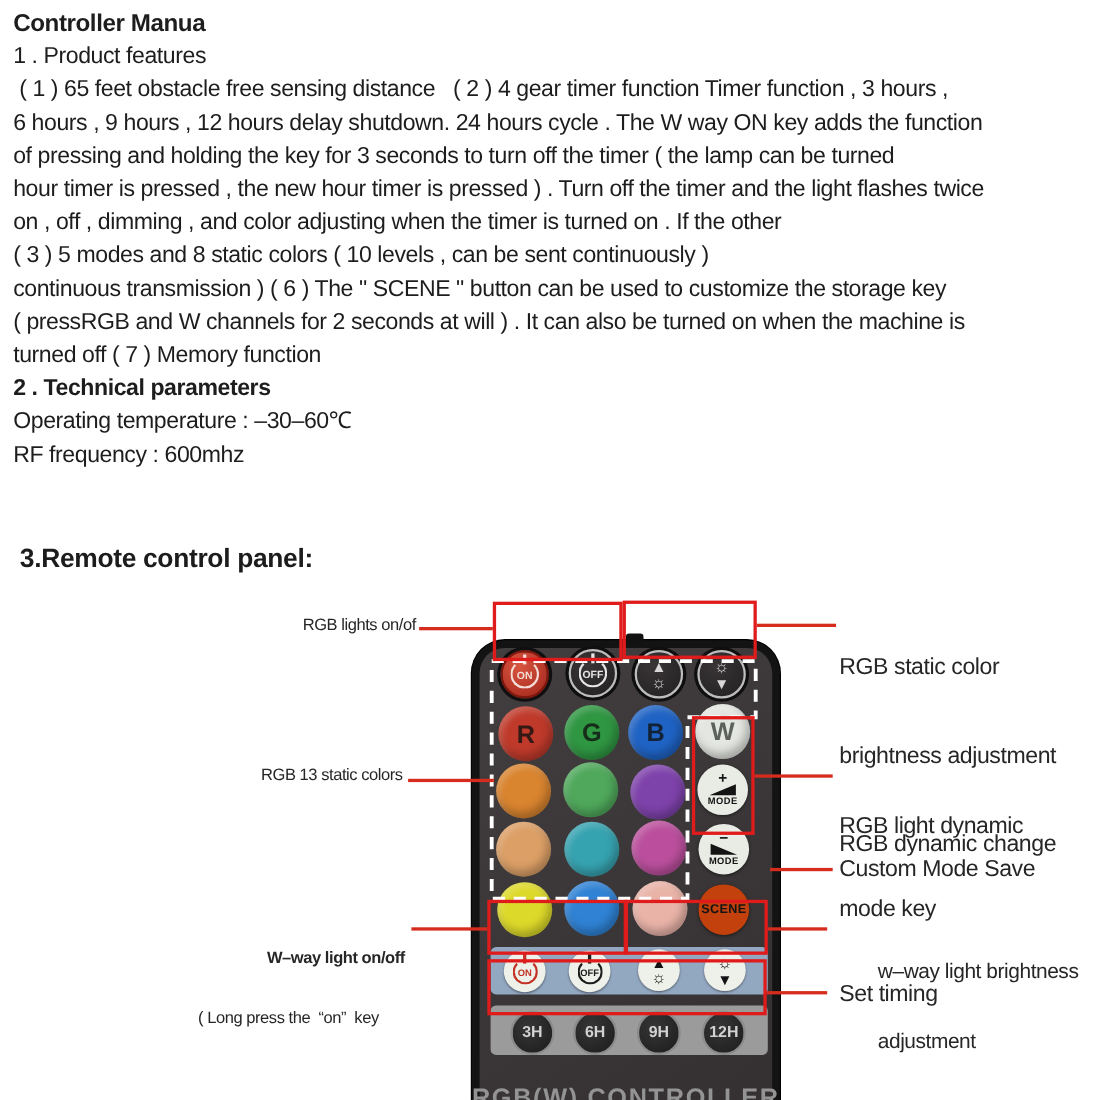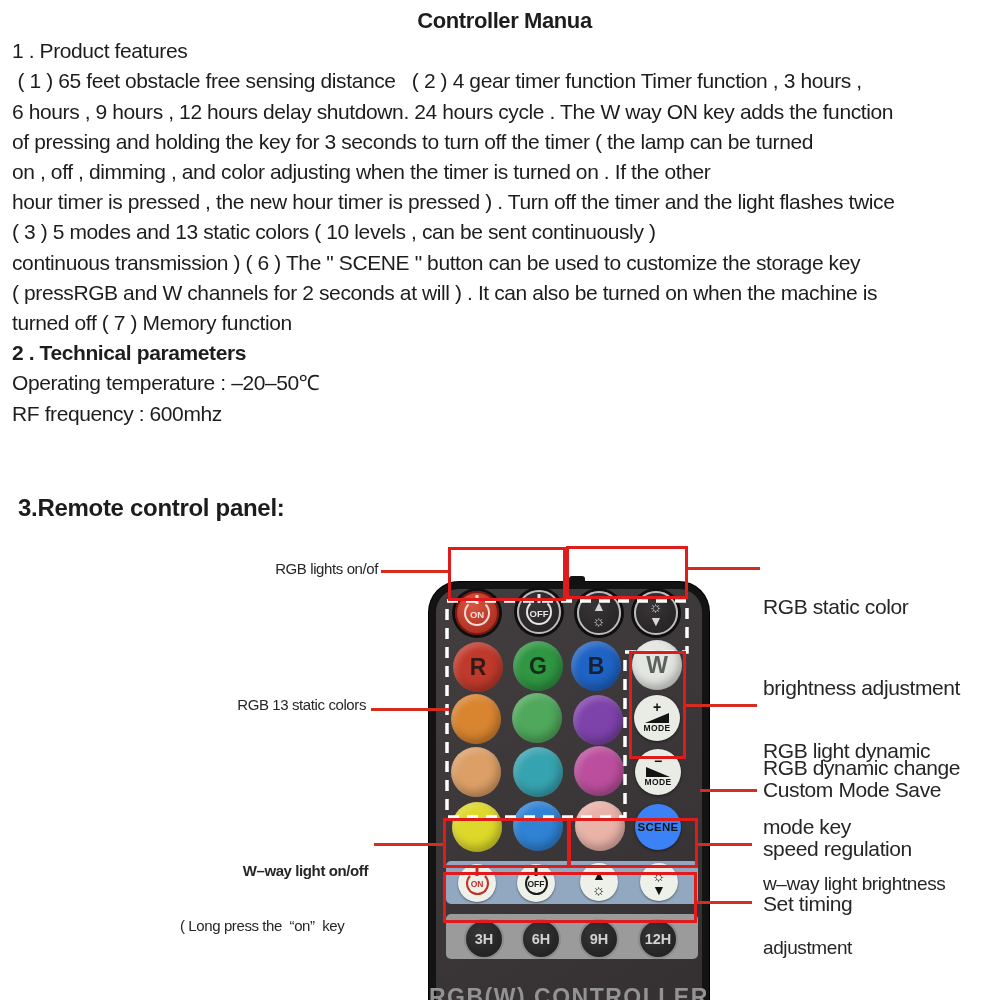--- a/index.html
+++ b/index.html
@@ -3,46 +3,46 @@
 <meta charset="utf-8">
 <style>
   html,body{margin:0;padding:0;}
   body{
     width:1000px;height:1000px;position:relative;background:#ffffff;
     font-family:"Liberation Sans", sans-serif;color:#1c1c1c;overflow:hidden;
   }
   
   .doc{position:absolute;left:12px;top:6px;width:985px;}
   .doc .line{white-space:pre;font-size:21px;line-height:30.2px;letter-spacing:-0.4px;color:#1d1d1d;}
-  .doc .t{font-weight:bold;font-size:22px;text-align:center;}
+  .doc .t{font-weight:bold;font-size:22px;}
   .doc .b{font-weight:bold;}
   .h3{position:absolute;left:18px;top:494px;font-size:24px;font-weight:bold;letter-spacing:-0.3px;}
   
   .lab{position:absolute;font-size:15px;letter-spacing:-0.4px;color:#262626;white-space:pre;}
   .lab.right-al{text-align:right;}
   .rlab{position:absolute;left:763px;font-size:21px;letter-spacing:-0.4px;color:#262626;white-space:pre;}
   .note .line{line-height:31px;}
   .loose .line{line-height:32.5px;}
   .mid .line{line-height:28px;}
-  .tight{font-size:19px;}
+  .tight{font-size:19px;margin-left:35px;}
   .tight .line{line-height:20px;}
   
   .conn{position:absolute;height:3px;background:#d62c1e;}
   .rbox{position:absolute;border:3px solid #e01b1c;box-sizing:border-box;}
   
   #remote{position:absolute;left:429px;top:543px;width:280px;height:447px;background:#131313;border-radius:30px;box-shadow:0 0 0 1px #000;margin-top:39px;}
   #remote .face{position:absolute;left:7px;top:7px;right:7px;bottom:7px;border-radius:23px;background:linear-gradient(145deg,#423e3f,#343031);}
   #remote .notch{position:absolute;left:140px;top:-6px;width:16px;height:10px;background:#121212;border-radius:3px 3px 0 0;}
   .btn{position:absolute;border-radius:50%;display:flex;align-items:center;justify-content:center;box-sizing:border-box;}
   .dark-btn{width:44px;height:44px;background:radial-gradient(circle at 38% 32%,#393536,#222021);border:2px solid #bdbdbd;box-shadow:0 0 0 3px #0f0f0f;}
   .power-red{width:44px;height:44px;background:radial-gradient(circle at 38% 30%,#d95540,#a1251a);border:2px solid #7e170e;box-shadow:0 0 0 3px #0f0f0f;}
   .color-btn{width:50px;height:50px;font-weight:bold;font-size:23px;color:rgba(15,15,15,0.78);
     box-shadow:inset -3px -5px 8px rgba(0,0,0,.28), inset 3px 4px 6px rgba(255,255,255,.22);}
   .mode-btn{width:46px;height:46px;background:#e9ebe5;flex-direction:column;color:#141414;box-shadow:0 1px 3px rgba(0,0,0,.5);}
-  .scene-btn{width:46px;height:46px;background:#3b82f6;font-weight:bold;font-size:11.5px;letter-spacing:.3px;color:#141414;box-shadow:0 1px 3px rgba(0,0,0,.5);}
+  .scene-btn{width:46px;height:46px;background:#c2410c;font-weight:bold;font-size:11.5px;letter-spacing:.3px;color:#141414;box-shadow:0 1px 3px rgba(0,0,0,.5);}
   .wway-btn{width:38px;height:38px;background:#eef0ea;box-shadow:0 1px 2px rgba(0,0,0,.45);}
   .timer-btn{width:40px;height:40px;background:radial-gradient(circle at 40% 35%,#363636,#1c1c1c);border:2px solid #8b8b8b;color:#d2d2d2;font-weight:bold;font-size:14.5px;}
   
   .arc{position:relative;width:26px;height:26px;border:2.5px solid var(--c);border-top-color:transparent;border-radius:50%;display:flex;align-items:center;justify-content:center;box-sizing:border-box;}
   .arc::before{content:"";position:absolute;top:-7px;left:50%;transform:translateX(-50%);width:3px;height:9px;background:var(--c);}
   .arc .plabel{font-size:9.5px;font-weight:bold;color:var(--c);margin-top:2px;}
   .arc.small{width:23px;height:23px;border-width:2px;}
   .arc.small .plabel{font-size:8.5px;}
   
   .stack{display:flex;flex-direction:column;align-items:center;justify-content:center;line-height:1;}
@@ -65,28 +65,28 @@
 </style>
 </head>
 <body>
 
 <div class="doc">
   <div class="line t">Controller Manua</div>
   <div class="line">1 . Product features</div>
   <div class="line"> ( 1 ) 65 feet obstacle free sensing distance   ( 2 ) 4 gear timer function Timer function , 3 hours ,</div>
   <div class="line">6 hours , 9 hours , 12 hours delay shutdown. 24 hours cycle . The W way ON key adds the function</div>
   <div class="line">of pressing and holding the key for 3 seconds to turn off the timer ( the lamp can be turned</div>
+  <div class="line">hour timer is pressed , the new hour timer is pressed ) . Turn off the timer and the light flashes twice</div>
   <div class="line">on , off , dimming , and color adjusting when the timer is turned on . If the other</div>
-  <div class="line">hour timer is pressed , the new hour timer is pressed ) . Turn off the timer and the light flashes twice</div>
-  <div class="line">( 3 ) 5 modes and 13 static colors ( 10 levels , can be sent continuously )</div>
+  <div class="line">( 3 ) 5 modes and 8 static colors ( 10 levels , can be sent continuously )</div>
   <div class="line">continuous transmission ) ( 6 ) The " SCENE " button can be used to customize the storage key</div>
   <div class="line">( pressRGB and W channels for 2 seconds at will ) . It can also be turned on when the machine is</div>
   <div class="line">turned off ( 7 ) Memory function</div>
   <div class="line b">2 . Technical parameters</div>
-  <div class="line">Operating temperature : –20–50℃</div>
+  <div class="line">Operating temperature : –30–60℃</div>
   <div class="line">RF frequency : 600mhz</div>
 </div>
 
 <div class="h3">3.Remote control panel:</div>
 
 <div id="remote">
   <div class="face"></div>
   <div class="notch"></div>
 
   <div class="panel wway-panel"></div>
@@ -219,21 +219,20 @@
 <div class="lab note" style="left:180px;top:876px;">
   <div class="line">( Long press the  “on”  key</div>
   
   
 </div>
 
 <div class="rlab loose" style="top:543px;">
   <div class="line">RGB static color</div>
   <div class="line">brightness adjustment</div>
   <div class="line">RGB dynamic change</div>
-  <div class="line">speed regulation</div>
 </div>
 <div class="rlab mid" style="top:689px;">
   <div class="line">RGB light dynamic</div>
   <div class="line">mode key</div>
 </div>
 <div class="rlab" style="top:778px;">Custom Mode Save</div>
 <div class="rlab tight" style="top:830px;">
   <div class="line">w–way light brightness</div>
   <div class="line">adjustment</div>
 </div>

